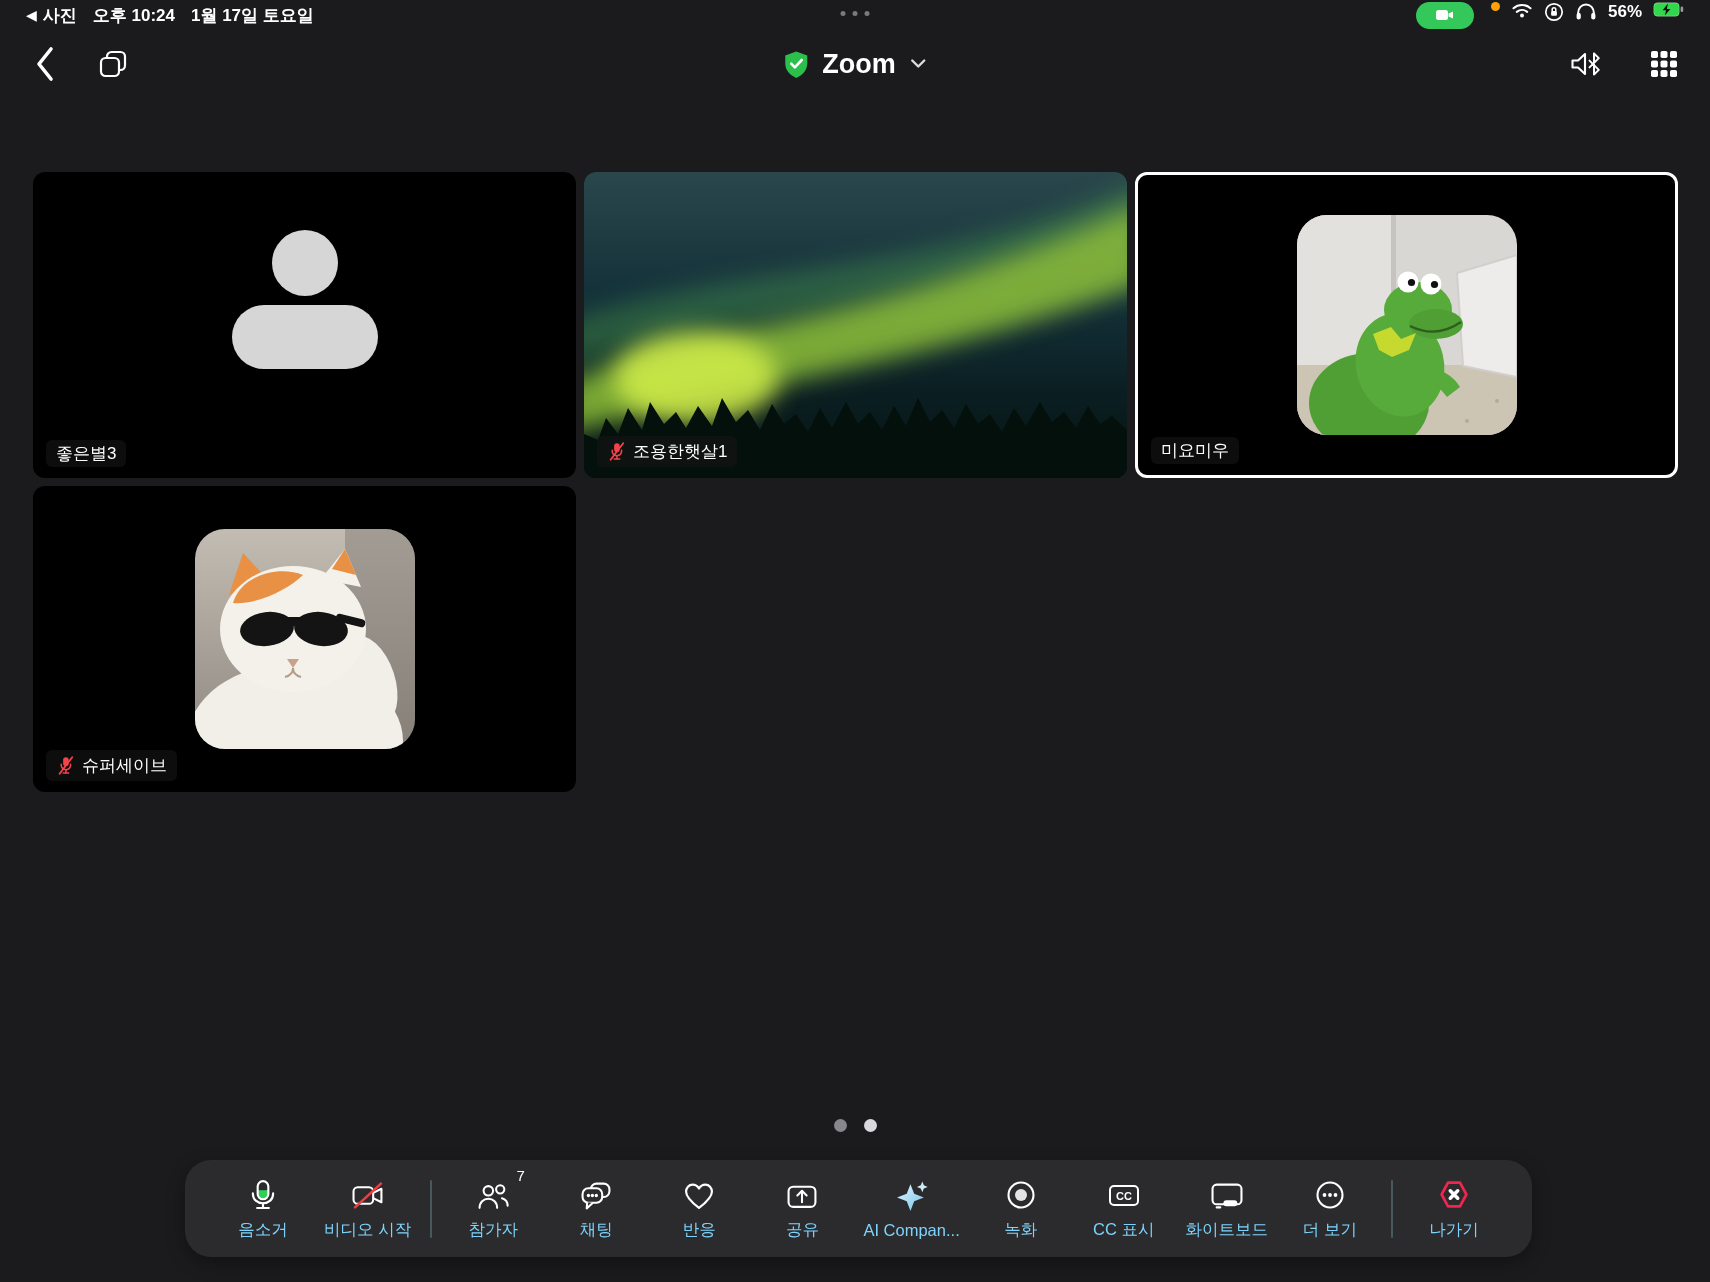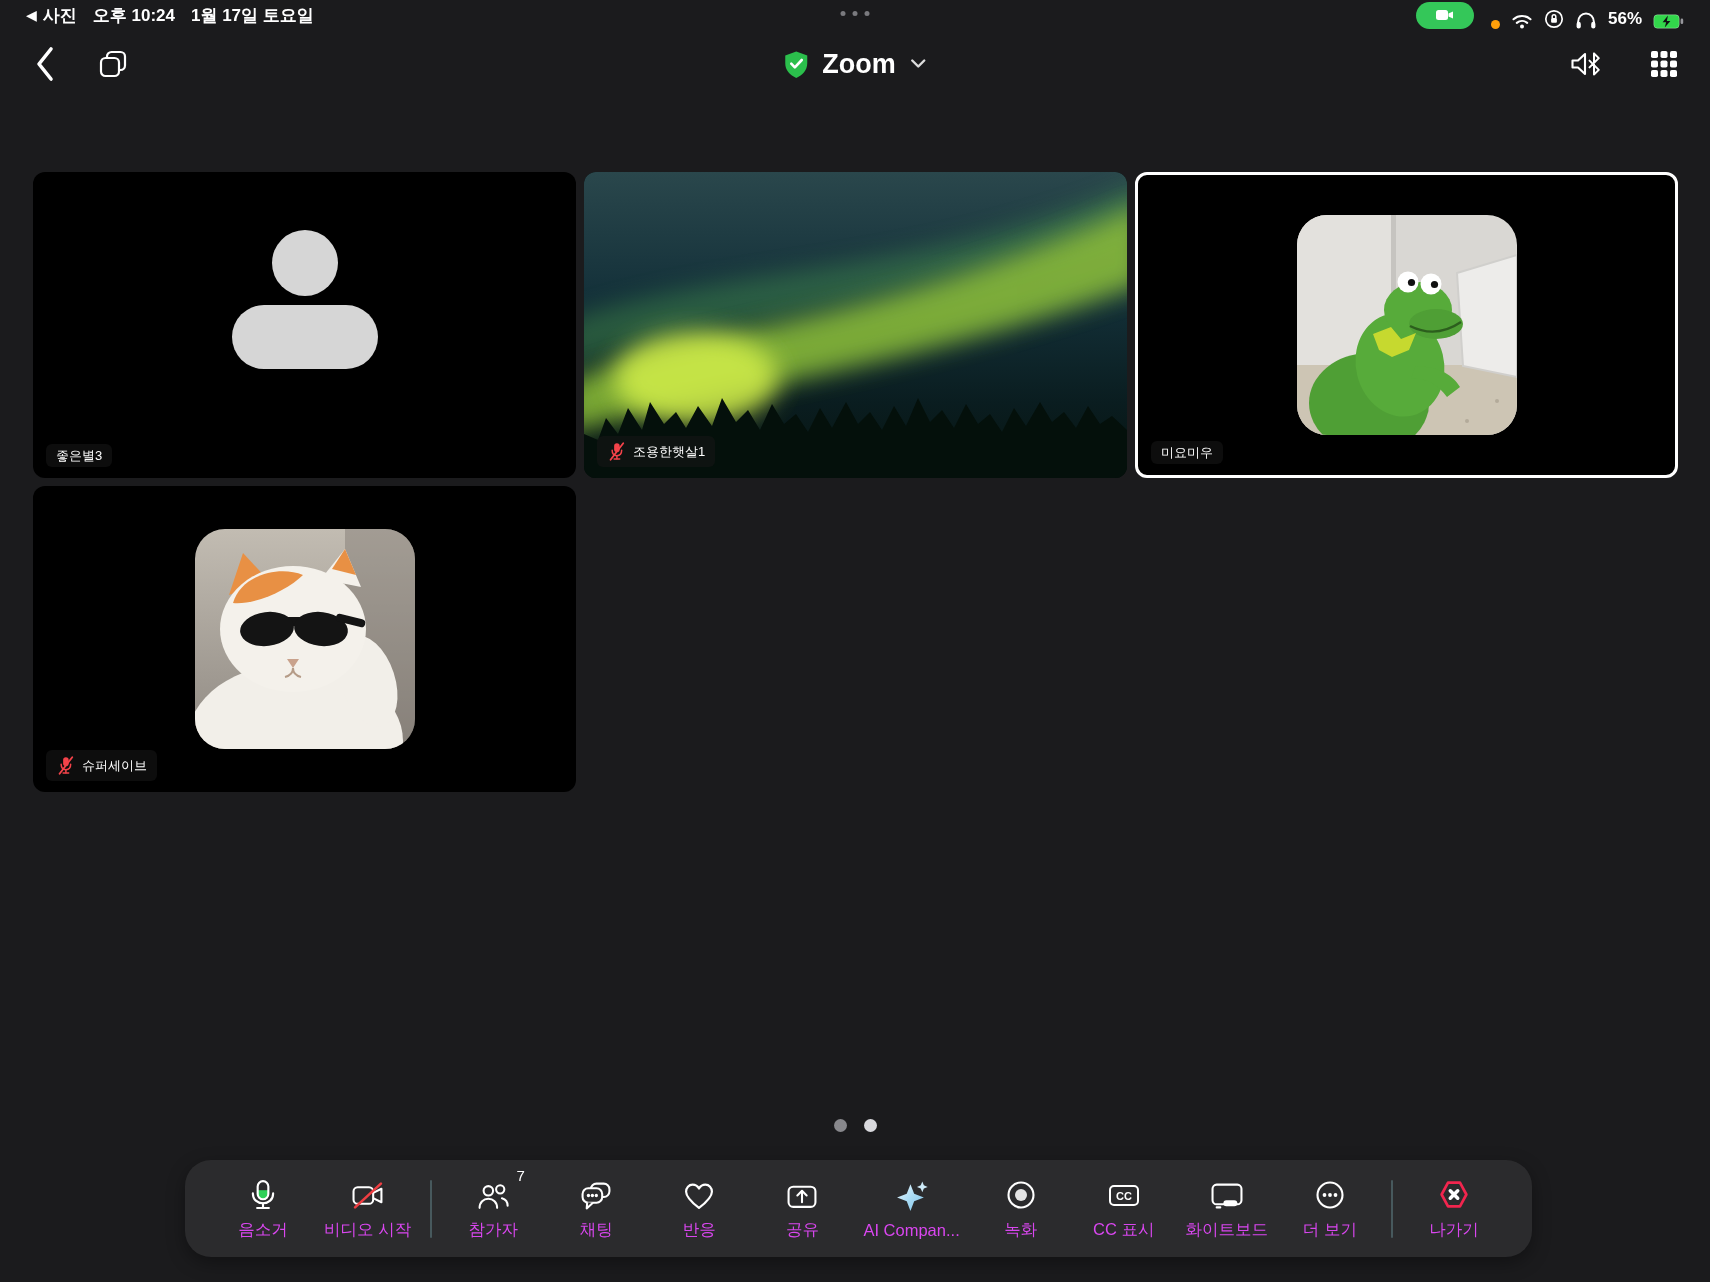--- a/index.html
+++ b/index.html
@@ -9,21 +9,21 @@
     font-family:"Liberation Sans","DejaVu Sans",sans-serif;
   }
   svg{display:block}
 
   
   .statusbar{position:absolute;top:0;left:0;right:0;height:30px;display:flex;align-items:center;
     justify-content:space-between;padding:0 26px;font-size:17px;font-weight:700}
   .sb-left{display:flex;align-items:center;gap:16px}
   .sb-back{display:flex;align-items:center;gap:6px}
   .sb-back-glyph{font-size:14px;line-height:1}
-  .sb-right{display:flex;align-items:flex-end;gap:11px}
+  .sb-right{display:flex;align-items:flex-start;gap:11px}
   .sb-dots{position:absolute;left:50%;top:11px;transform:translateX(-50%);display:flex;gap:7px}
   .sb-dot{width:5px;height:5px;border-radius:50%;background:#7a7a7e}
   .cam-pill{width:58px;height:27px;border-radius:14px;background:#34c759;display:flex;align-items:center;justify-content:center}
   .orange-dot{width:9px;height:9px;border-radius:50%;background:#ff9f0a;margin-left:6px}
 
   
   .navbar{position:absolute;top:30px;left:0;right:0;height:68px}
   .nav-left{position:absolute;left:32px;top:0;height:68px;display:flex;align-items:center;gap:40px}
   .nav-title{position:absolute;left:50%;top:0;height:68px;transform:translateX(-50%);
     display:flex;align-items:center;gap:13px;font-size:27px;font-weight:700;cursor:default}
@@ -35,35 +35,35 @@
   .grid-row{display:flex;gap:8px}
   .grid-row.center{justify-content:center}
   .tile{width:543px;height:306px;background:#000;border-radius:12px;position:relative;overflow:hidden;
     flex:0 0 auto;box-sizing:border-box}
   .tile.active{border:3px solid #ffffff}
   .sil-wrap{position:absolute;left:50%;top:54px;transform:translateX(-50%)}
   .sq-avatar{position:absolute;left:50%;top:50%;transform:translate(-50%,-50%);width:220px;height:220px;
     border-radius:30px;overflow:hidden}
   .aurora-bg{position:absolute;inset:0}
   .name-tag{position:absolute;left:13px;bottom:11px;display:flex;align-items:center;gap:7px;
-    background:rgba(22,22,22,.6);border-radius:6px;padding:5px 10px;font-size:13px;line-height:1;z-index:2}
+    background:rgba(22,22,22,.6);border-radius:6px;padding:5px 10px;font-size:17px;line-height:1;z-index:2}
 
   
   .pagedots{position:absolute;top:1119px;left:0;right:0;display:flex;justify-content:center;gap:17px}
   .pagedot{width:13px;height:13px;border-radius:50%}
   .pagedot.dim{background:#88888c}
   .pagedot.lit{background:#d9d9dd}
 
   
   .toolbar{position:absolute;left:185px;top:1160px;width:1347px;height:97px;background:#2b2b2d;
     border-radius:26px;display:flex;align-items:center;justify-content:space-between;
     padding:0 36px;box-sizing:border-box;box-shadow:0 6px 18px rgba(0,0,0,.35)}
   .tb-item{display:flex;flex-direction:column;align-items:center;gap:8px;min-width:84px;cursor:default}
   .tb-icon{height:35px;display:flex;align-items:flex-end;justify-content:center;position:relative}
-  .tb-label{font-size:16.5px;color:#d946ef;white-space:nowrap}
+  .tb-label{font-size:16.5px;color:#7dd3fc;white-space:nowrap}
   .tb-badge{position:absolute;top:-9px;right:-15px;font-size:15px;font-weight:400;color:#fff}
   .tb-divider{width:2px;height:58px;background:#47595d;border-radius:1px}
 </style>
 </head>
 <body>
 
 <div class="statusbar">
   <div class="sb-left">
     <div class="sb-back">
       <span class="sb-back-glyph">◀</span>

